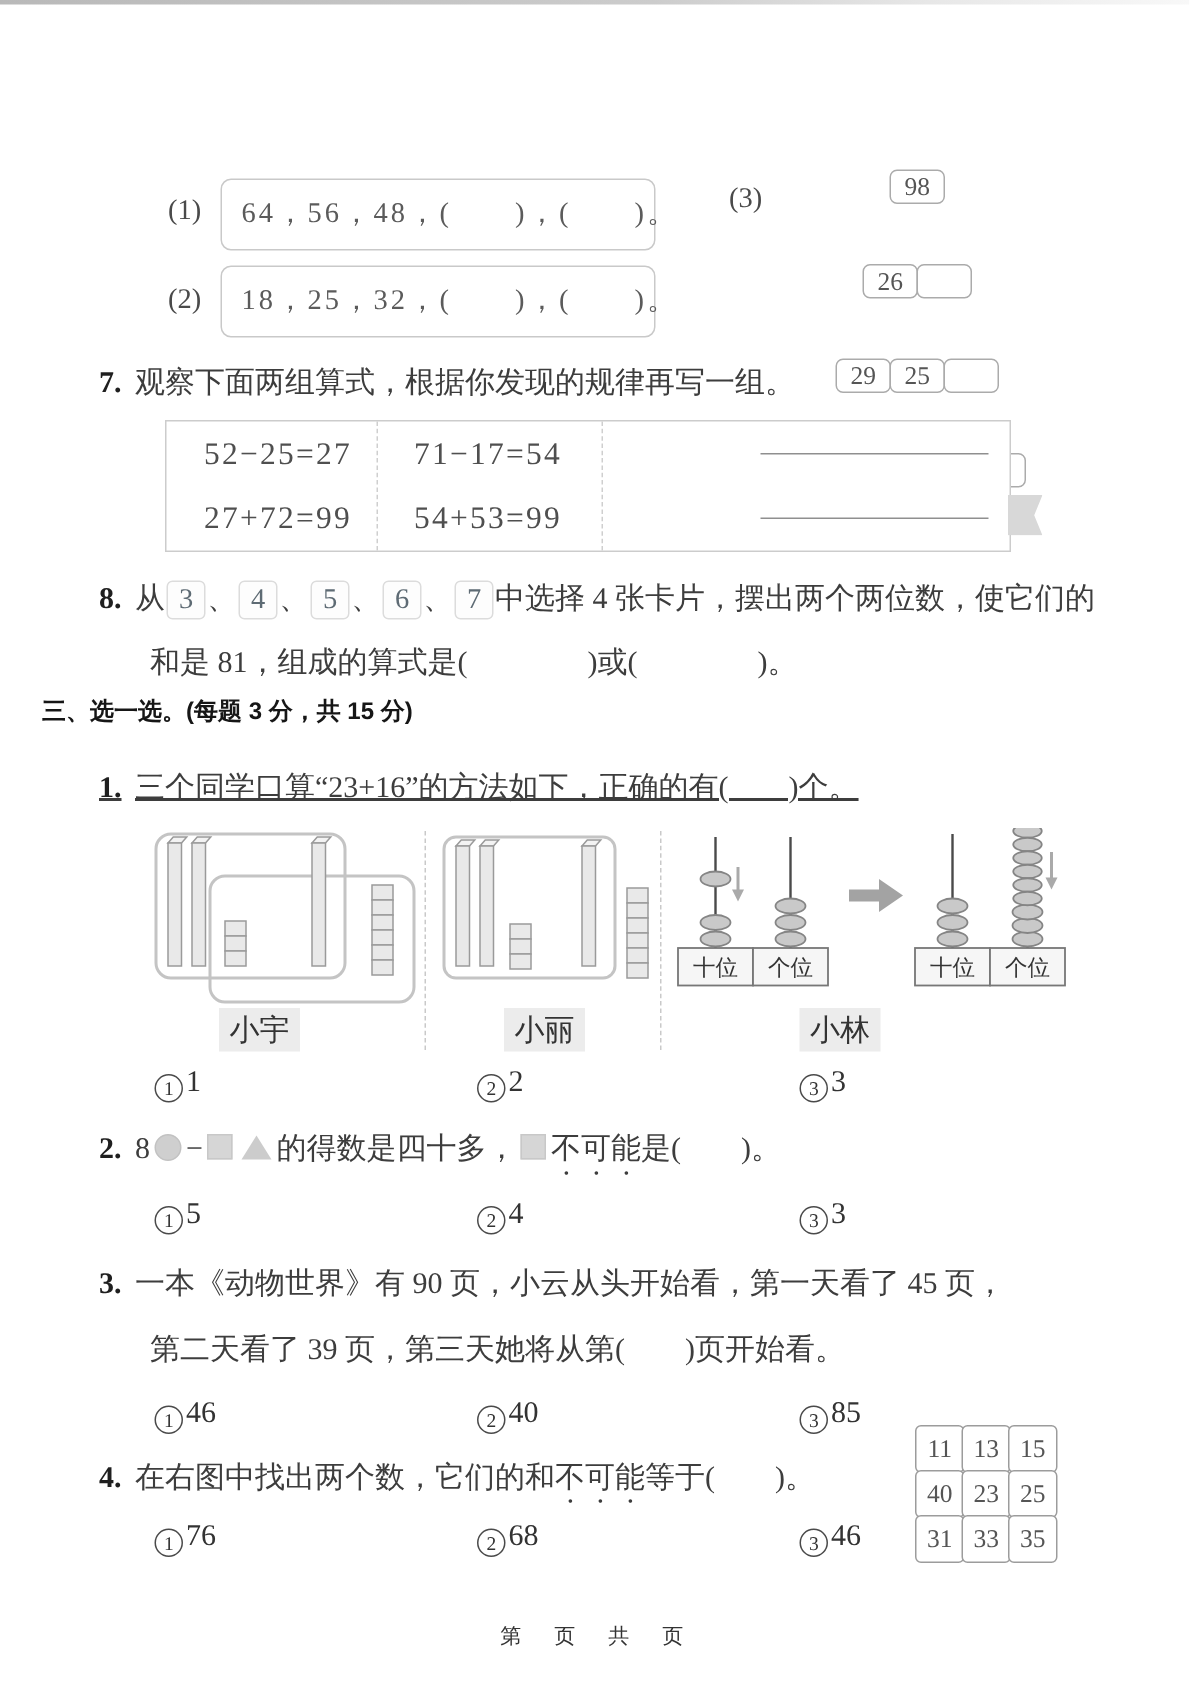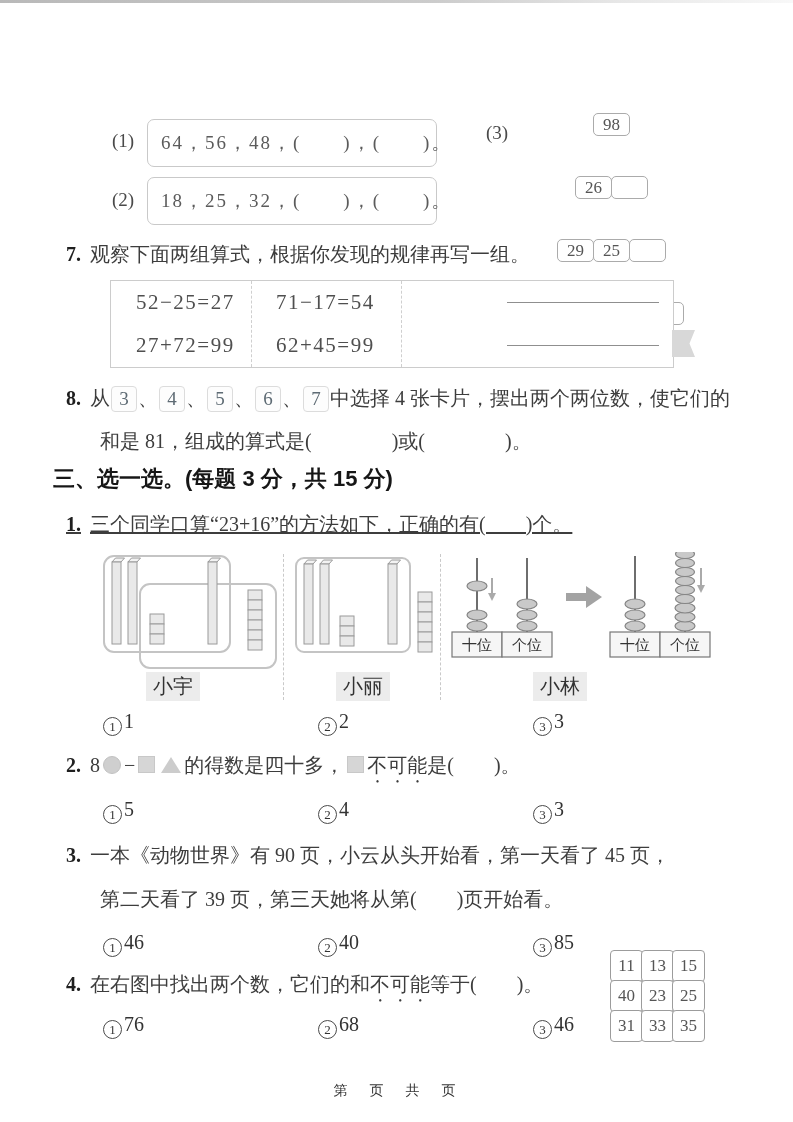--- a/index.html
+++ b/index.html
@@ -18,21 +18,21 @@
         margin-left:-1px;margin-top:-1px;box-sizing:border-box;}
   .eqbox{position:absolute;left:110px;top:280px;width:562px;height:86px;border:1.5px solid #cccccc;
         display:grid;grid-template-columns:140px 150px 1fr;grid-template-rows:1fr 1fr;align-items:center;background:#fff;}
   .eq{font-size:21px;color:#4f4f4f;letter-spacing:1.5px;padding-left:25px;white-space:nowrap;}
   .eq-sep{border-right:1px dashed #cfcfcf;height:86px;grid-row:1/3;position:absolute;}
   .blankline{width:152px;height:0;border-bottom:1.5px solid #8f8f8f;margin-left:106px;}
   .ribbon{position:absolute;left:672px;top:330px;width:23px;height:27px;background:#d8d8d8;
         clip-path:polygon(0 0,100% 0,76% 50%,100% 100%,0 100%);}
   .card{display:inline-block;min-width:16px;padding:0 4px;margin:0 1px;border:1.2px solid #dcdcdc;border-radius:4px;
         text-align:center;color:#5e6b74;background:#fdfdfd;font-size:19px;line-height:24px;}
-  .sec-title{font-family:"Liberation Sans","DejaVu Sans",sans-serif;font-weight:700;font-size:22px;color:#161616;margin-left:25px;}
+  .sec-title{font-family:"Liberation Sans","DejaVu Sans",sans-serif;font-weight:700;font-size:16px;color:#161616;}
   .figure{position:absolute;left:70px;top:552px;width:652px;height:150px;}
   .fig-sep{position:absolute;top:2px;height:146px;border-left:1px dashed #c9c9c9;}
   .fig-label{position:absolute;top:120px;transform:translateX(-50%);background:#ececec;
         padding:1px 7px;font-size:20px;color:#333;white-space:nowrap;}
   .opt{position:absolute;font-size:20px;color:#333;white-space:nowrap;}
   .circ{display:inline-block;width:19px;height:19px;line-height:18px;border:1.2px solid #4a4a4a;border-radius:50%;
         text-align:center;font-size:13px;vertical-align:-3px;margin-right:2px;color:#333;box-sizing:border-box;}
   .shape-circle{display:inline-block;width:16px;height:16px;border-radius:50%;background:#cfcfcf;
         border:1px solid #c2c2c2;vertical-align:-2px;margin:0 3px;}
   .shape-square{display:inline-block;width:15px;height:15px;background:#d6d6d6;
@@ -92,21 +92,21 @@
     <span class="qnum">7.</span><span>观察下面两组算式，根据你发现的规律再写一组。</span>
   </div>
 
   <div class="eqbox">
     <div class="eq-sep" style="left:140px;"></div>
     <div class="eq-sep" style="left:290px;"></div>
     <div class="eq">52−25=27</div>
     <div class="eq">71−17=54</div>
     <div class="blankline"></div>
     <div class="eq">27+72=99</div>
-    <div class="eq">62+45=99</div>
+    <div class="eq">54+53=99</div>
     <div class="blankline"></div>
   </div>
   <div class="ribbon"></div>
 
   <div class="qline" style="left:66px;top:385px;">
     <span class="qnum">8.</span><span>从</span><span class="card">3</span><span>、</span><span class="card">4</span><span>、</span><span class="card">5</span><span>、</span><span class="card">6</span><span>、</span><span class="card">7</span><span>中选择 4 张卡片，摆出两个两位数，使它们的</span>
   </div>
   <div class="qline" style="left:100px;top:428px;">和是 81，组成的算式是(　　　　)或(　　　　)。</div>
 
   <div class="qline sec-title" style="left:28px;top:464px;">三、选一选。(每题 3 分，共 15 分)</div>

